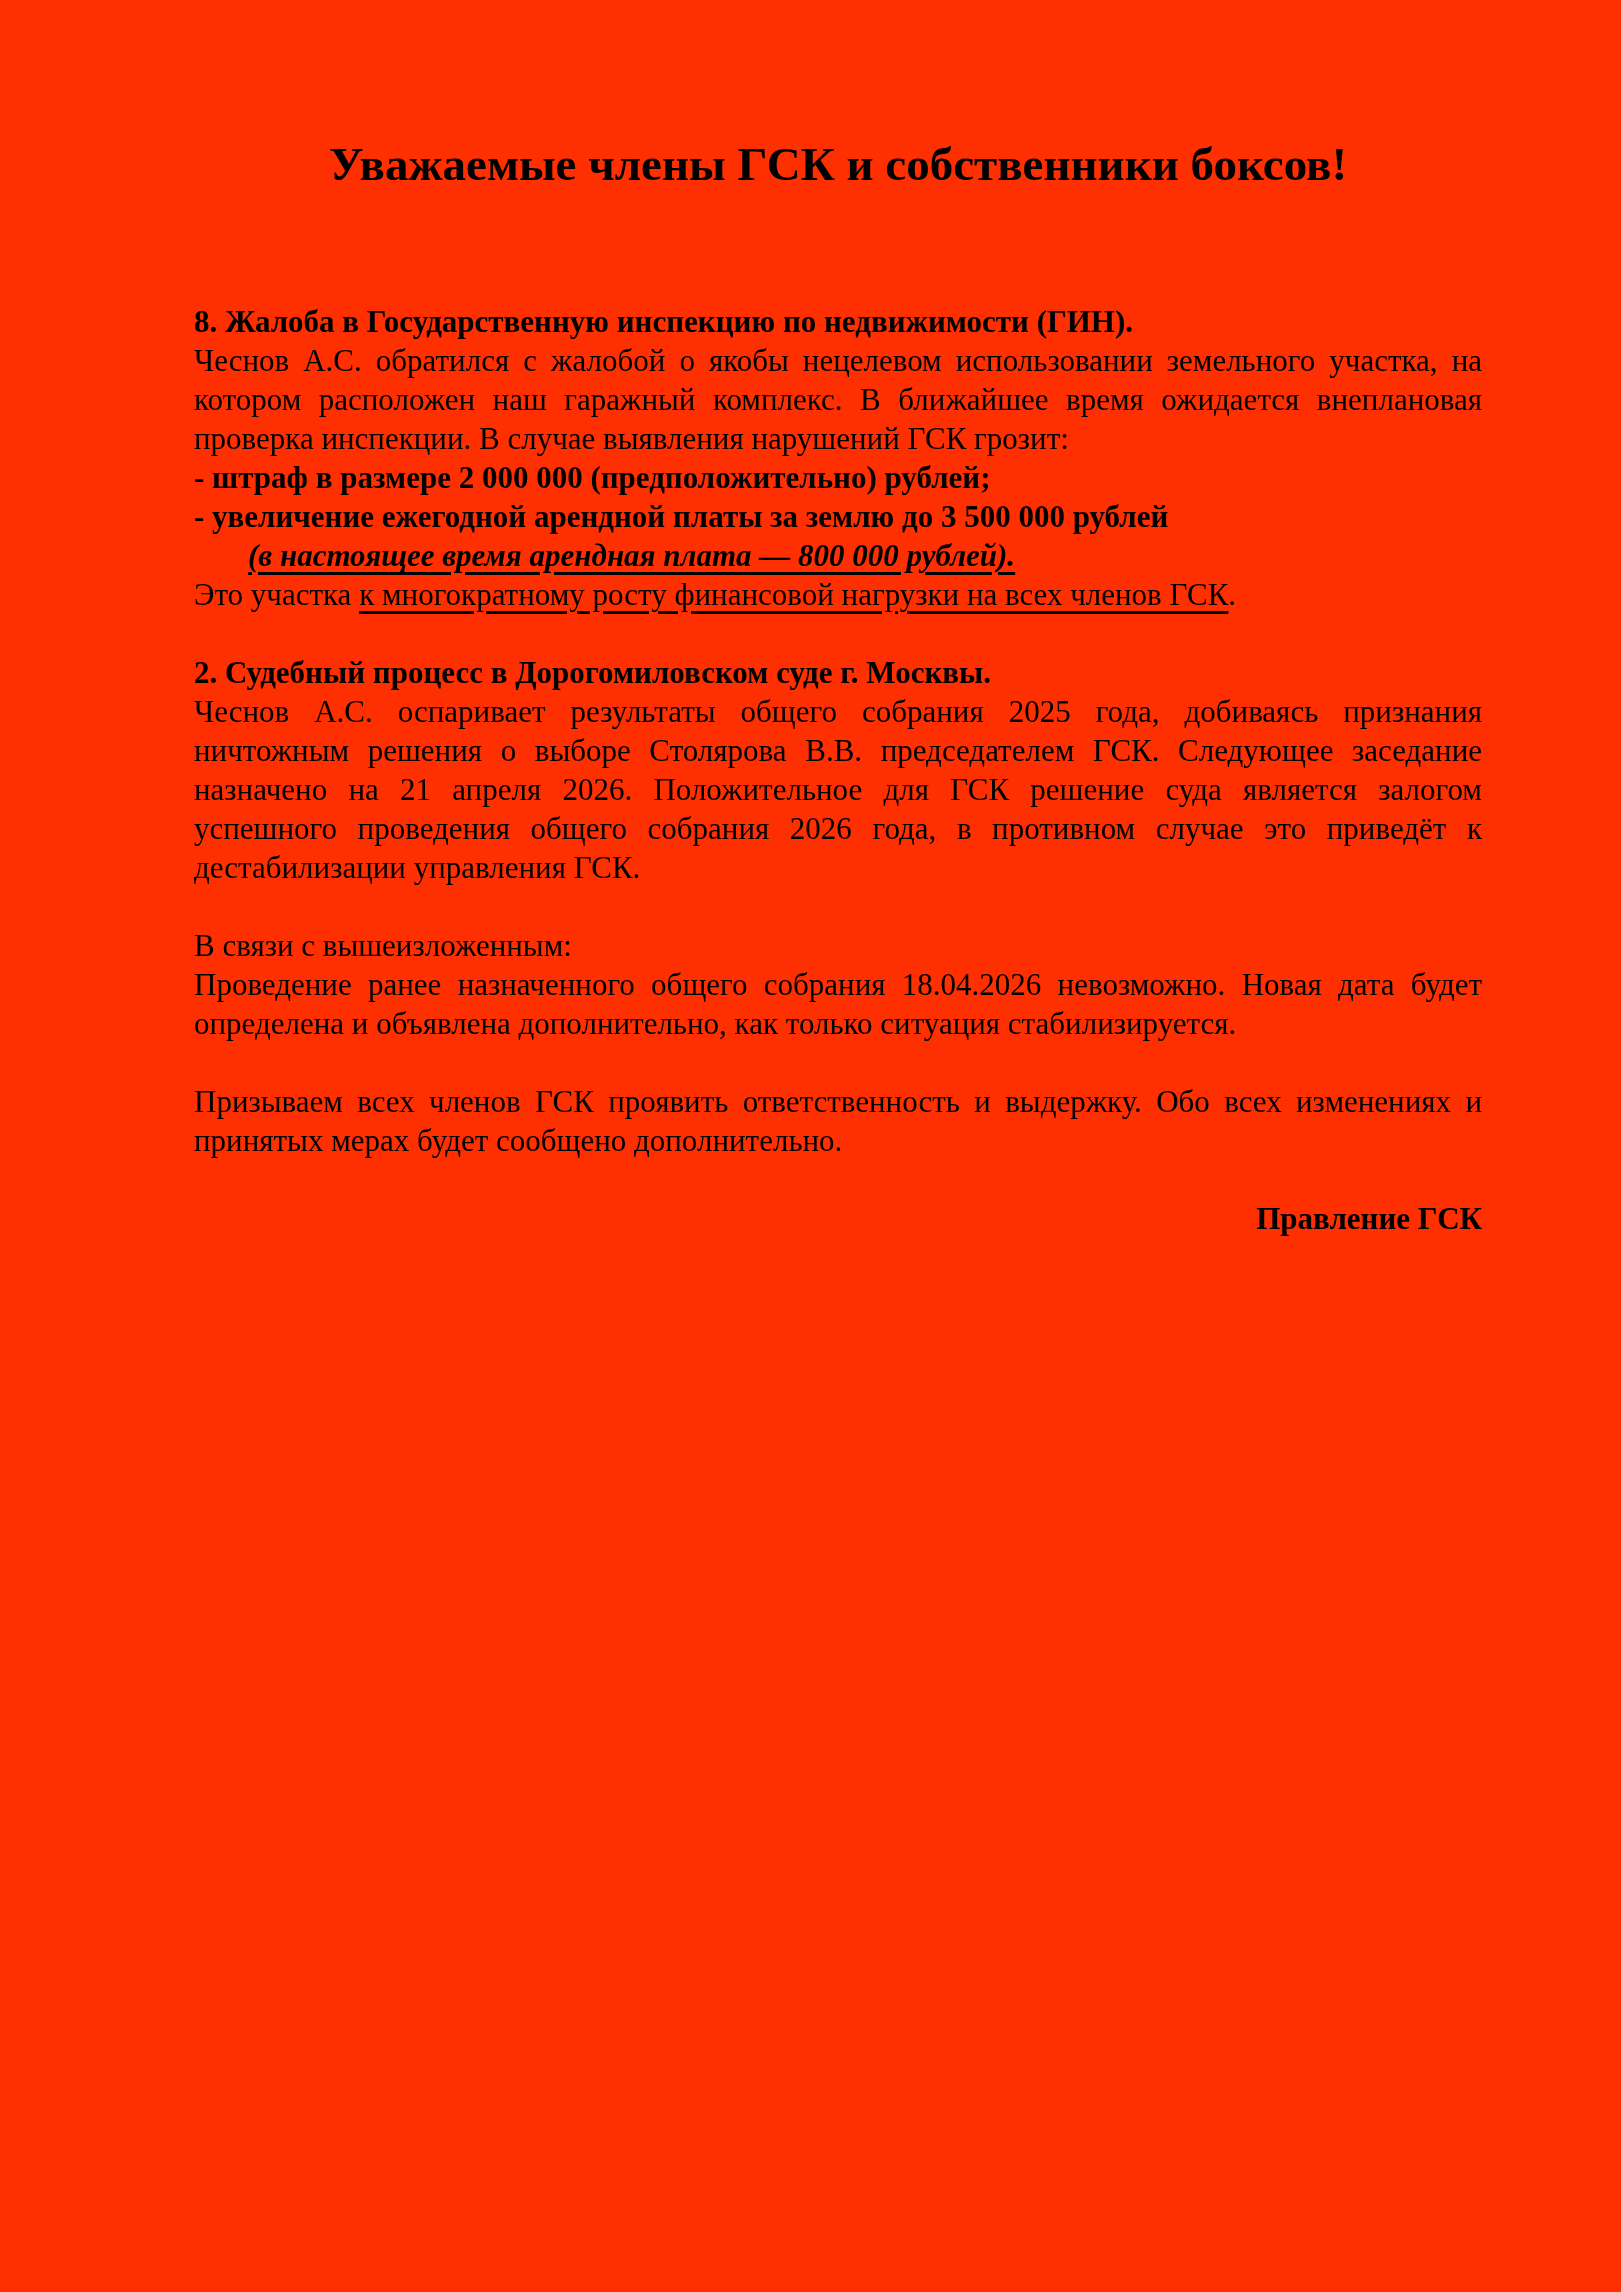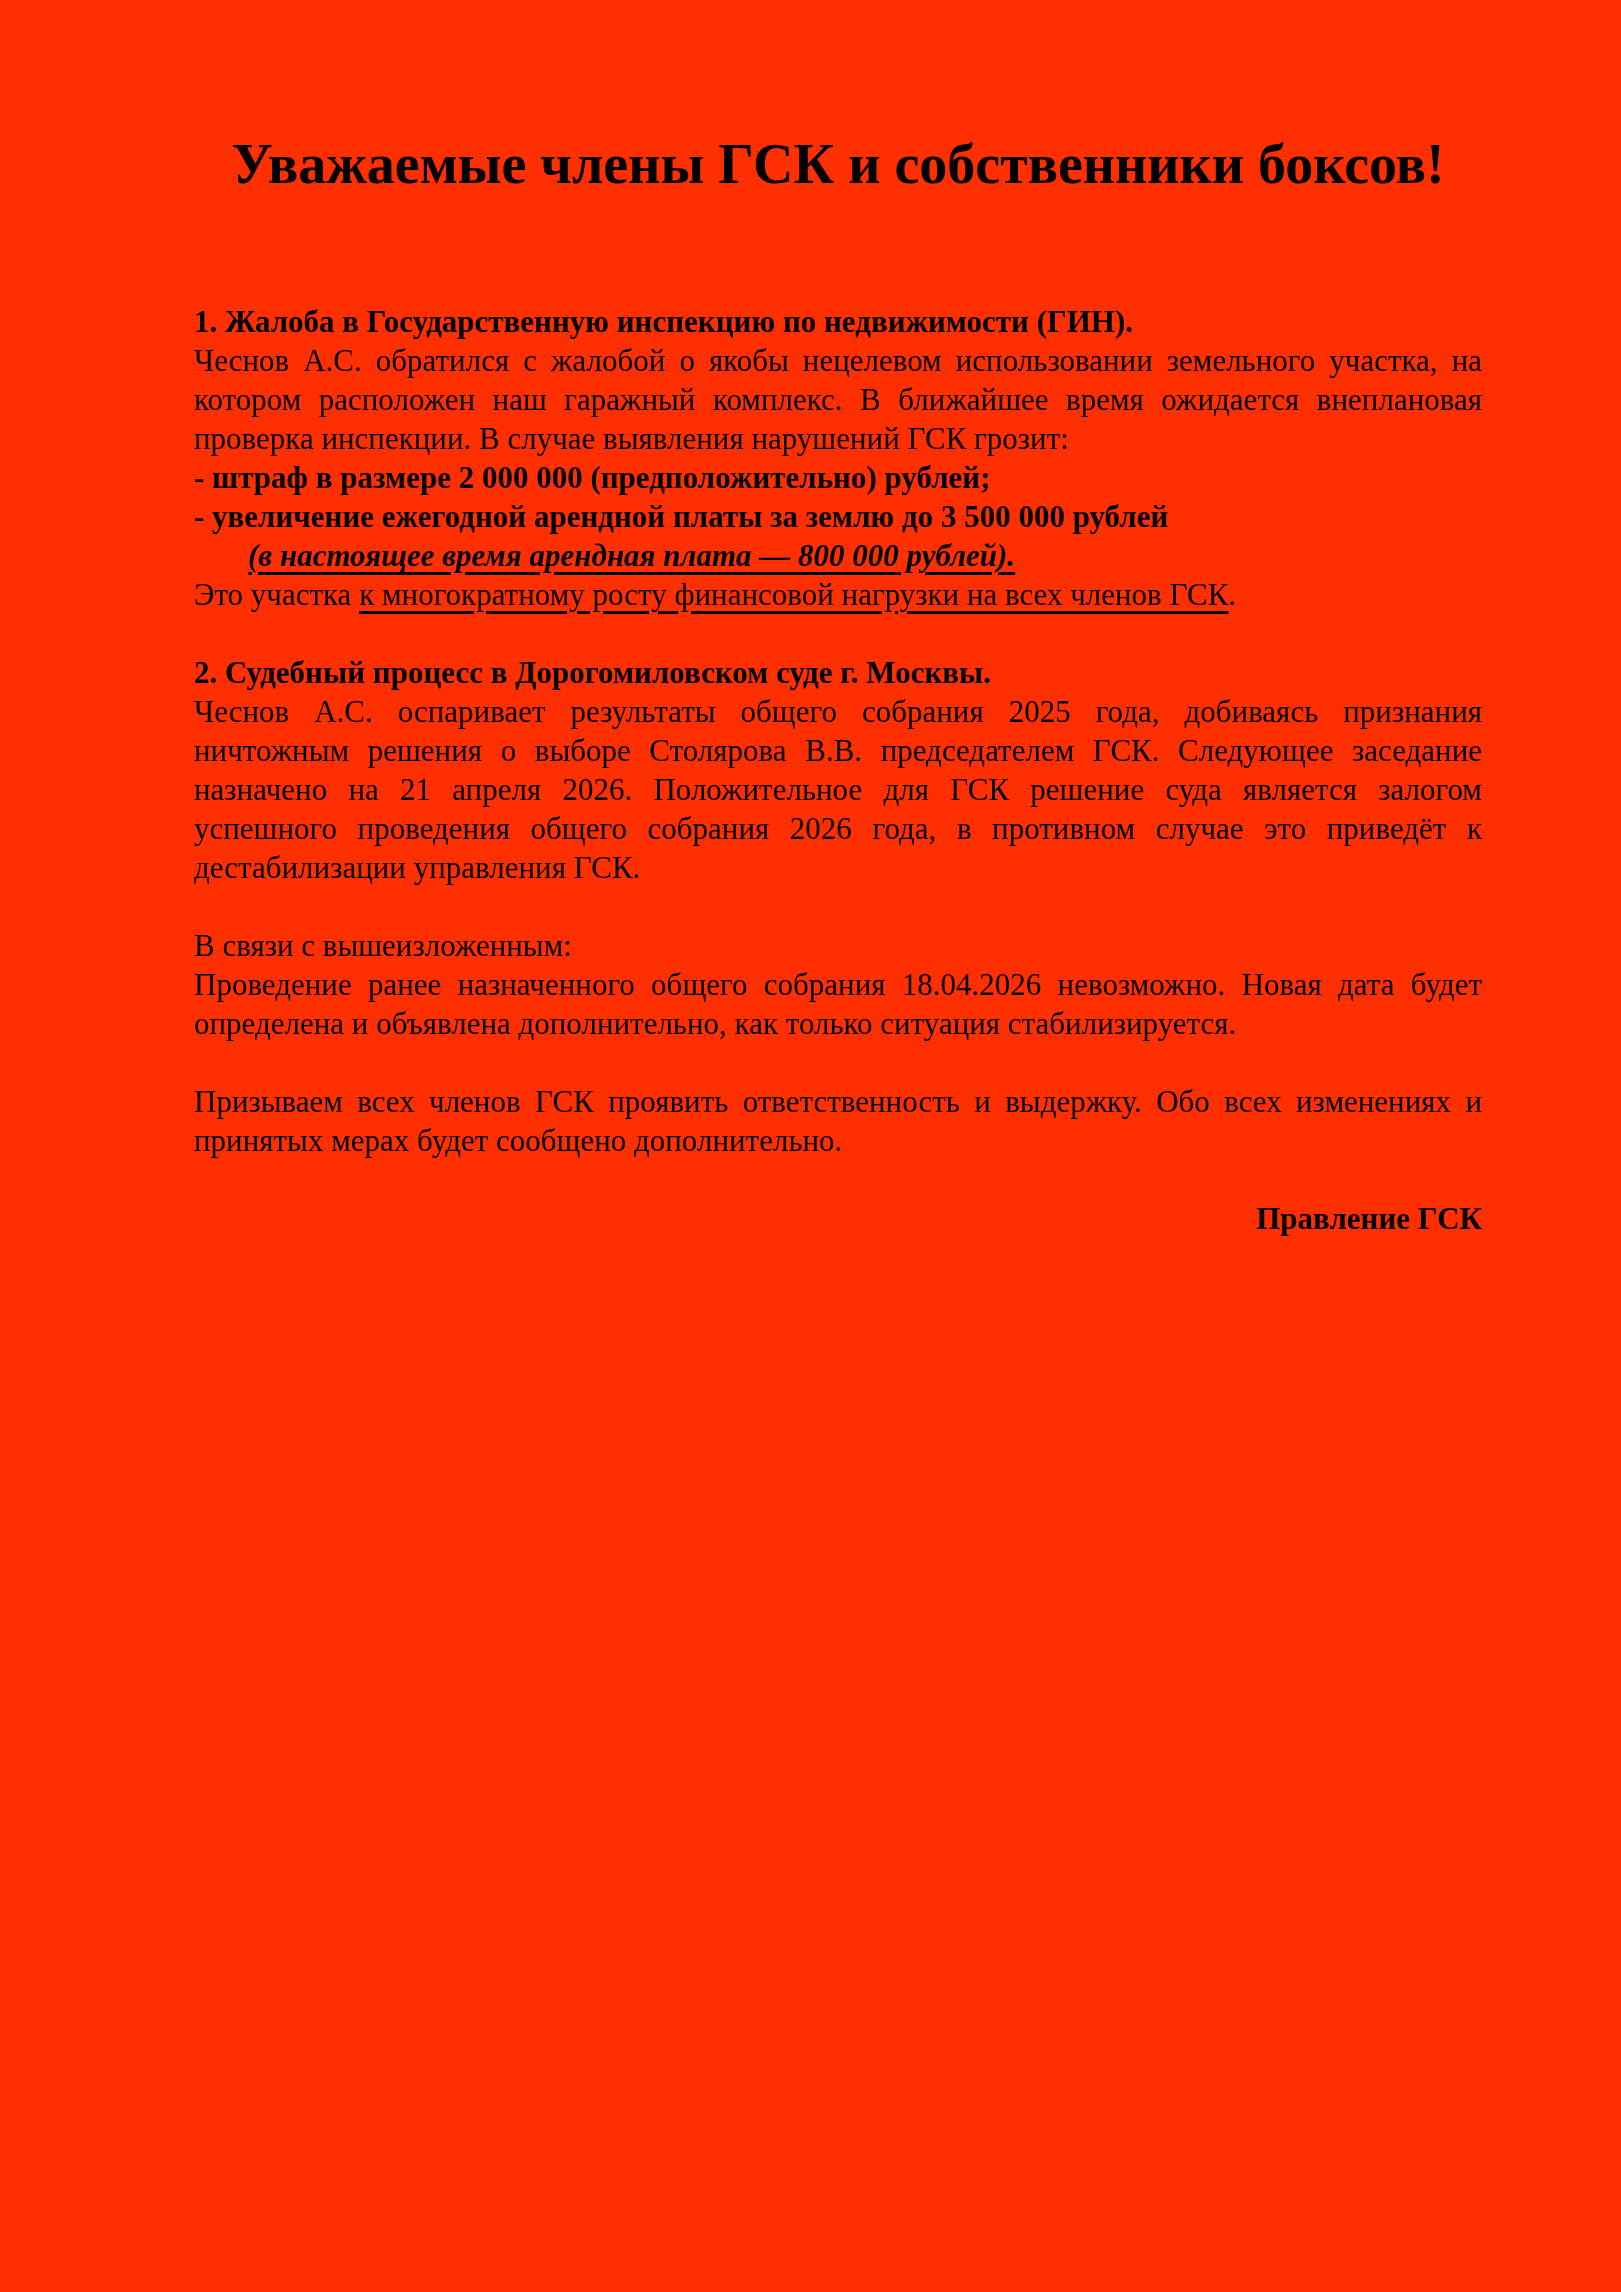--- a/index.html
+++ b/index.html
@@ -15,21 +15,21 @@
     box-sizing: border-box;
     width: 1621px;
     min-height: 2293px;
     padding: 137px 139px 59px 194px;
     color: #000000;
     font-family: "Liberation Serif", "DejaVu Serif", serif;
     font-size: 31px;
     line-height: 39px;
   }
   .doc-title {
-    font-size: 56px;
+    font-size: 47px;
     line-height: 55px;
     font-weight: bold;
     text-align: center;
     margin: 0 0 110px 0;
   }
   .para {
     margin: 0;
     text-align: justify;
   }
   .block {
@@ -72,21 +72,21 @@
 </style>
 </head>
 <body style="background: rgb(254, 47, 0);">
 
 <div class="page">
 
   <h1 class="doc-title">Уважаемые члены ГСК и собственники боксов!</h1>
 
 
   <div class="block">
-    <p class="heading-line">1. Жалоба в Государственную инспекцию по недвижимости (ГИН).</p>
+    <p class="heading-line">8. Жалоба в Государственную инспекцию по недвижимости (ГИН).</p>
     <p class="para">Чеснов А.С. обратился с жалобой о якобы нецелевом использовании земельного участка, на котором расположен наш гаражный комплекс. В ближайшее время ожидается внеплановая проверка инспекции. В случае выявления нарушений ГСК грозит:</p>
     <p class="bullet-line">- штраф в размере 2 000 000 (предположительно) рублей;</p>
     <p class="bullet-line">- увеличение ежегодной арендной платы за землю до 3 500 000 рублей</p>
     <p class="note-line"><span class="note-text">(в настоящее время арендная плата  — 800 000 рублей).</span></p>
     <p class="para"><span>Это участка </span><span class="emph-underline">к многократному росту финансовой нагрузки на всех членов ГСК</span><span>.</span></p>
   </div>
 
   <div class="block">
     <p class="heading-line">2. Судебный процесс в Дорогомиловском суде г. Москвы.</p>
     <p class="para"><span>Чеснов А.С. оспаривает результаты общего собрания 2025 года, добиваясь признания ничтожным решения о выборе Столярова В.В. председателем ГСК. Следующее заседание назначено </span><span class="bold">на 21 апреля 2026.</span><span> Положительное для ГСК решение суда является залогом успешного проведения общего собрания 2026 года, в противном случае это приведёт </span><span class="bold">к дестабилизации управления ГСК</span><span>.</span></p>

